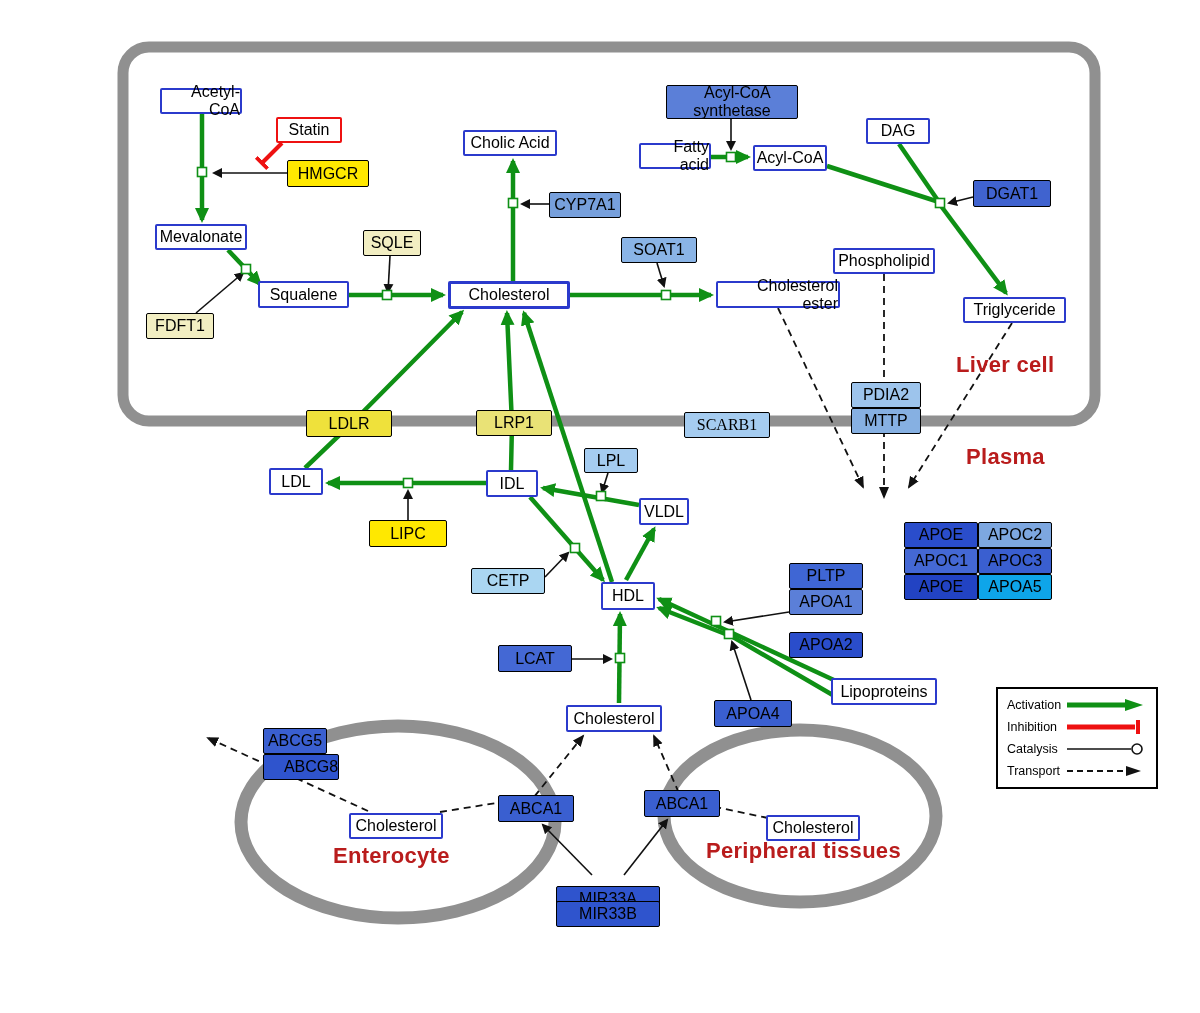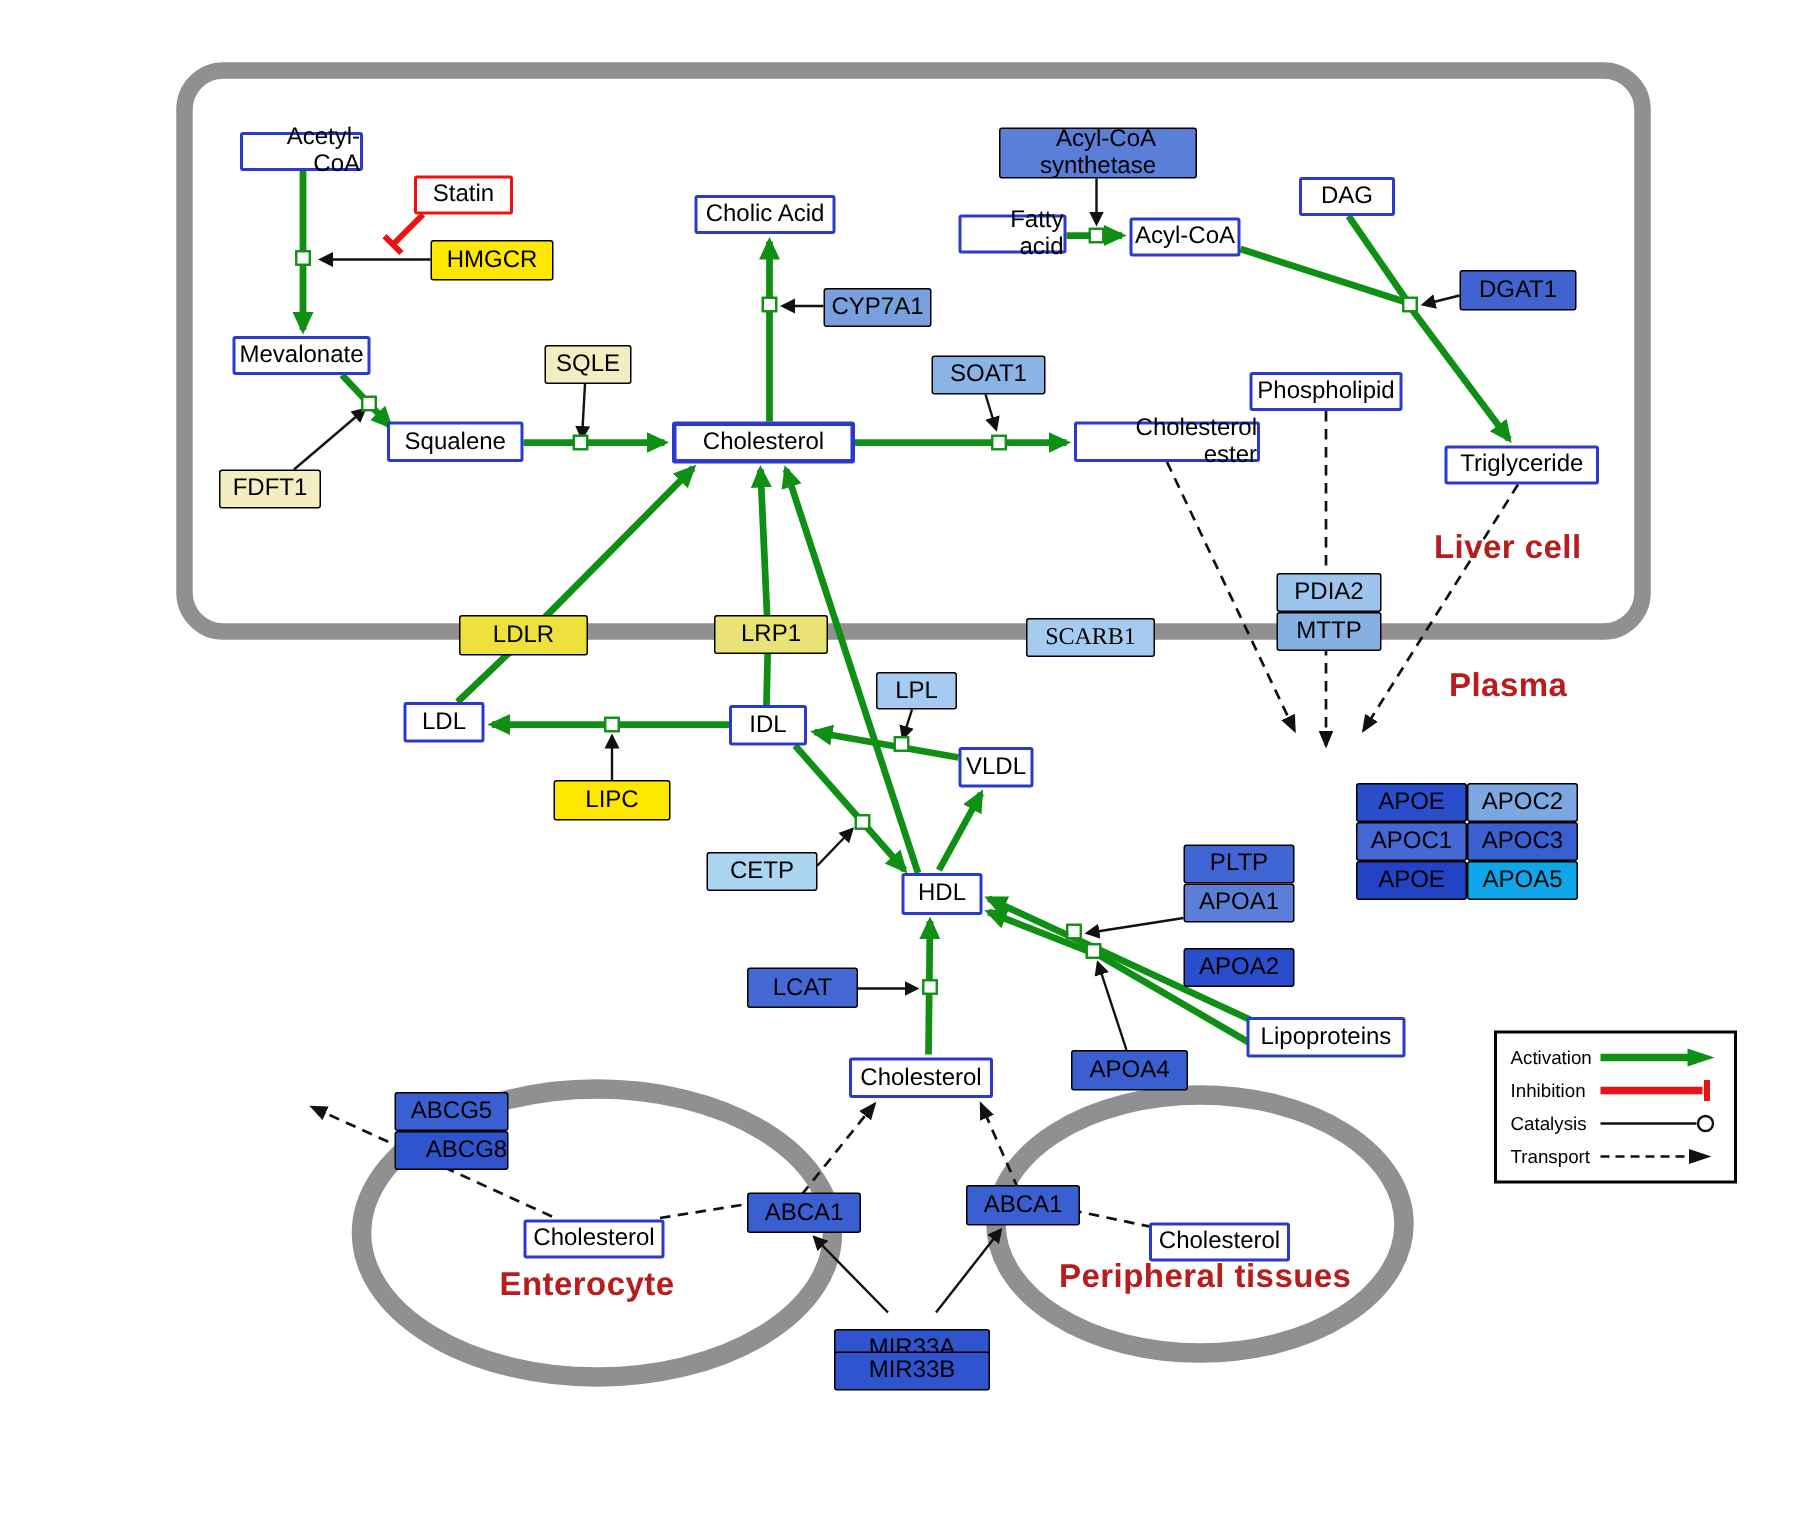--- a/index.html
+++ b/index.html
@@ -174,21 +174,21 @@
     <div class="node" style="left: 498px; top: 645px; width: 74px; height: 27px; background: rgb(68, 104, 212); border: 1px solid rgb(0, 0, 0);">LCAT</div>
     <div class="node" style="left: 714px; top: 700px; width: 78px; height: 27px; background: rgb(58, 95, 208); border: 1px solid rgb(0, 0, 0);">APOA4</div>
     <div class="node" style="left: 831px; top: 678px; width: 106px; height: 27px; background: rgb(255, 255, 255); border: 2px solid rgb(43, 58, 204);">Lipoproteins</div>
     <div class="node" style="left: 904px; top: 522px; width: 74px; height: 26px; background: rgb(42, 77, 203); border: 1px solid rgb(0, 0, 0);">APOE</div>
     <div class="node" style="left: 978px; top: 522px; width: 74px; height: 26px; background: rgb(125, 167, 224); border: 1px solid rgb(0, 0, 0);">APOC2</div>
     <div class="node" style="left: 904px; top: 548px; width: 74px; height: 26px; background: rgb(68, 104, 212); border: 1px solid rgb(0, 0, 0);">APOC1</div>
     <div class="node" style="left: 978px; top: 548px; width: 74px; height: 26px; background: rgb(58, 95, 208); border: 1px solid rgb(0, 0, 0);">APOC3</div>
     <div class="node" style="left: 904px; top: 574px; width: 74px; height: 26px; background: rgb(34, 67, 195); border: 1px solid rgb(0, 0, 0);">APOE</div>
     <div class="node" style="left: 978px; top: 574px; width: 74px; height: 26px; background: #0ea5e9; border: 1px solid rgb(0, 0, 0);">APOA5</div>
     <div class="node" style="left: 566px; top: 705px; width: 96px; height: 27px; background: rgb(255, 255, 255); border: 2px solid rgb(43, 58, 204);">Cholesterol</div>
-    <div class="node" style="left: 263px; top: 728px; width: 76px; height: 26px; background: rgb(58, 95, 208); border: 1px solid rgb(0, 0, 0);">ABCG5</div>
+    <div class="node" style="left: 263px; top: 728px; width: 64px; height: 26px; background: rgb(58, 95, 208); border: 1px solid rgb(0, 0, 0);">ABCG5</div>
     <div class="node" style="left: 263px; top: 754px; width: 76px; height: 26px; background: rgb(47, 84, 205); border: 1px solid rgb(0, 0, 0); padding-left: 20px;">ABCG8</div>
     <div class="node" style="left: 349px; top: 813px; width: 94px; height: 26px; background: rgb(255, 255, 255); border: 2px solid rgb(43, 58, 204);">Cholesterol</div>
     <div class="node" style="left: 498px; top: 795px; width: 76px; height: 27px; background: rgb(58, 95, 208); border: 1px solid rgb(0, 0, 0);">ABCA1</div>
     <div class="node" style="left: 644px; top: 790px; width: 76px; height: 27px; background: rgb(58, 95, 208); border: 1px solid rgb(0, 0, 0);">ABCA1</div>
     <div class="node" style="left: 766px; top: 815px; width: 94px; height: 26px; background: rgb(255, 255, 255); border: 2px solid rgb(43, 58, 204);">Cholesterol</div>
     <div class="node" style="left: 556px; top: 875px; width: 104px; height: 26px; background: rgb(47, 84, 205); border: 1px solid rgb(0, 0, 0); margin-top: 11px;">MIR33A</div>
     <div class="node" style="left: 556px; top: 901px; width: 104px; height: 26px; background: rgb(47, 84, 205); border: 1px solid rgb(0, 0, 0);">MIR33B</div>
     <div class="region-label" style="left: 956px; top: 352px;">Liver cell</div>
     <div class="region-label" style="left: 966px; top: 444px;">Plasma</div>
     <div class="region-label" style="left: 333px; top: 843px;">Enterocyte</div>

